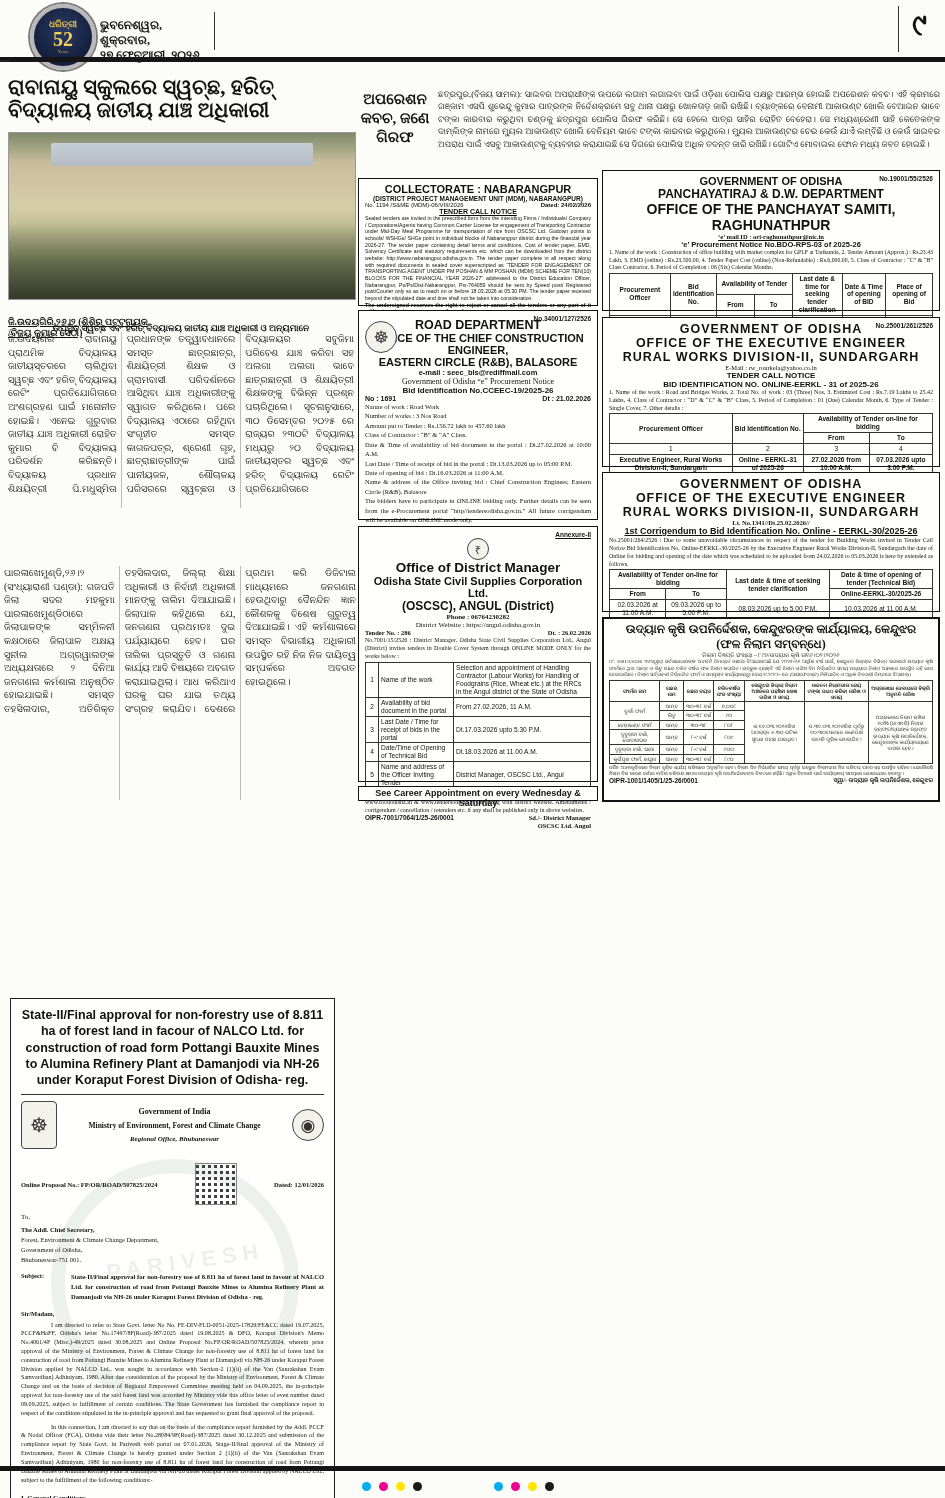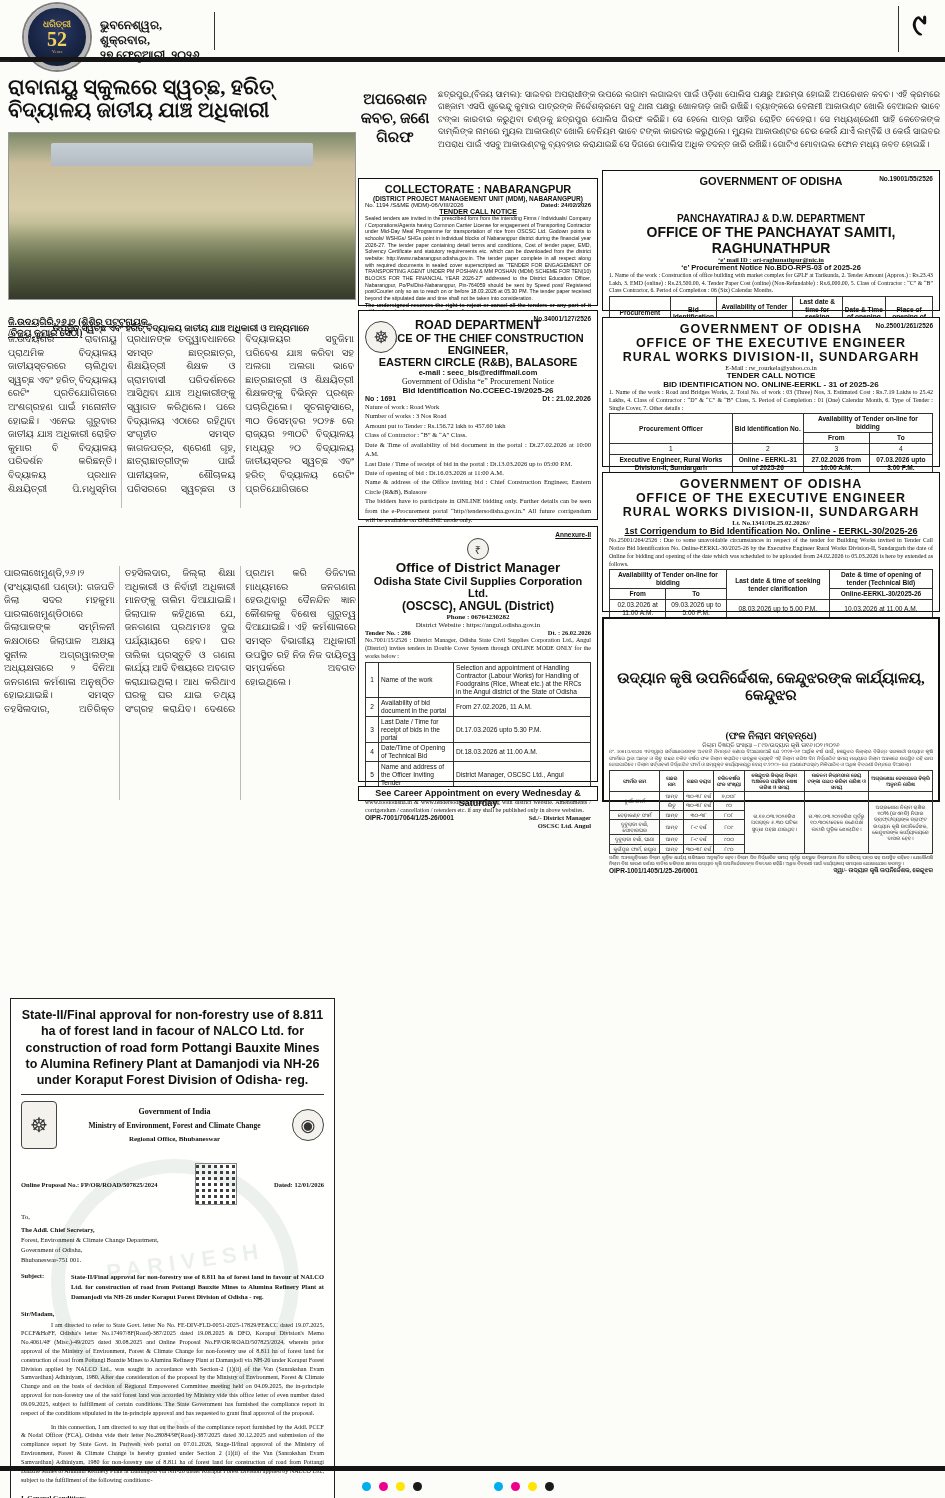--- a/index.html
+++ b/index.html
@@ -31,21 +31,21 @@
   .dateline{font-size:10px;font-weight:bold;text-decoration:underline;}
   .bodycols{column-count:3;column-gap:10px;column-rule:1px solid #bbb;
             font-size:9.6px;line-height:1.42;text-align:justify;}
   .op-head{font-size:15px;font-weight:bold;text-align:center;line-height:1.25;}
   .op-body{font-size:8.6px;line-height:1.45;text-align:justify;}
   
   .nbox{border:1.6px solid #111;background:#fffffd;box-sizing:border-box;padding:4px 6px;}
   .nbox2{border:2.4px solid #111;}
   .c{text-align:center;}
   .b{font-weight:bold;}
-  .sans{font-family:"Liberation Sans",sans-serif;} .t13{font-size:12.5px;} .t11{font-size:11px;} .t10{font-size:10px;margin-top:26px;}
+  .sans{font-family:"Liberation Sans",sans-serif;} .t13{font-size:12.5px;} .t11{font-size:11px;} .t10{font-size:12px;}
   .t9{font-size:9px;} .t8{font-size:8px;} .t75{font-size:7.5px;} .t7{font-size:7px;} .t65{font-size:6.5px;} .t6{font-size:6px;}
   .just{text-align:justify;}
   .u{text-decoration:underline;}
   .row{display:flex;justify-content:space-between;}
   table.nt{border-collapse:collapse;width:100%;}
   table.nt td,table.nt th{border:1px solid #333;padding:1px 2px;font-size:6.6px;line-height:1.2;
       font-family:"Liberation Sans",sans-serif;vertical-align:middle;text-align:center;}
   .corner-no{font-size:6.5px;font-weight:bold;text-align:right;font-family:"Liberation Sans",sans-serif;}
   .sig{font-size:7.5px;font-weight:bold;text-align:right;line-height:1.25;}
   .oipr{font-size:6.5px;font-weight:bold;font-family:"Liberation Sans",sans-serif;}
@@ -63,21 +63,21 @@
   .wm{position:absolute;opacity:.08;pointer-events:none;font-family:"Liberation Sans",sans-serif;
       font-weight:bold;color:#1a4d2e;}
   .wm-circle{border:14px solid #1a4d2e;border-radius:50%;}
   .regdot{width:9px;height:9px;border-radius:50%;display:inline-block;margin:0 2px;}
 </style>
 </head>
 <body>
 
 <div class="page">
 
-  <div class="abs" style="left:24px;top:4px;">
+  <div class="abs" style="left:30px;top:4px;">
     <div class="logo-badge">
       <div class="t">ଧରିତ୍ରୀ</div>
       <div class="y">52</div>
       <div class="s">Years</div>
     </div>
   </div>
   <div class="abs mast-date" style="left:100px;top:18px;width:110px;">
     <div>ଭୁବନେଶ୍ୱର, ଶୁକ୍ରବାର,</div>
     <div>୨୭ ଫେବୃଆରୀ, ୨୦୨୬</div>
   </div>
@@ -325,21 +325,21 @@
     <div class="row">
       <span class="oipr">OIPR-25001/25193/1/25-26/0032</span>
       <span class="sig sans" style="font-size:7px;">
         <span>Sd./- Executive Engineer</span><br>
         <span>RW Division-II, Sundargarh</span>
       </span>
     </div>
   </div>
 
   <div class="abs nbox nbox2" style="left:602px;top:617px;width:338px;height:185px;padding:3px 5px;">
-    <div class="c b" style="font-size:15px;margin-top:48px;">ଉଦ୍ୟାନ କୃଷି ଉପନିର୍ଦ୍ଦେଶକ, କେନ୍ଦୁଝରଙ୍କ କାର୍ଯ୍ୟାଳୟ, କେନ୍ଦୁଝର</div>
+    <div class="c b" style="font-size:12px;">ଉଦ୍ୟାନ କୃଷି ଉପନିର୍ଦ୍ଦେଶକ, କେନ୍ଦୁଝରଙ୍କ କାର୍ଯ୍ୟାଳୟ, କେନ୍ଦୁଝର</div>
     <div class="c b t10">(ଫଳ ନିଲାମ ସମ୍ବନ୍ଧେ)</div>
     <div class="c t6">ନିଲାମ ବିଜ୍ଞପ୍ତି ସଂଖ୍ୟା – ୮୯୭/ଉଦ୍ୟାନ କୃଷି ତା୧୬।୦୨।୨୦୨୬</div>
     <div class="just" style="font-size:5px;line-height:1.3;">ନଂ. 1001/3/0526 ଏତଦ୍ୱାରା ସର୍ବସାଧାରଣଙ୍କ ଅବଗତି ନିମନ୍ତେ ଜଣାଇ ଦିଆଯାଉଅଛି ଯେ ୨୦୨୫-୨୬ ଆର୍ଥିକ ବର୍ଷ ପାଇଁ, କେନ୍ଦୁଝର ଜିଲ୍ଲାର ବିଭିନ୍ନ ସରକାରୀ ଉଦ୍ୟାନ କୃଷି ଫାର୍ମରେ ଥିବା ଆମ୍ବ ଓ ଲିଚୁ ଗଛର ଚଳିତ ବର୍ଷର ଫଳ ନିଲାମ କରାଯିବ। ଇଚ୍ଛୁକ ବ୍ୟକ୍ତି ଏହି ନିଲାମ ତାରିଖ ଦିନ ନିର୍ଦ୍ଧାରିତ ସମୟ ମଧ୍ୟରେ ନିଲାମ ଅଞ୍ଚଳରେ ଉପସ୍ଥିତ ରହି ଭାଗ ନେଇପାରିବେ। ନିଲାମ ସର୍ତ୍ତାବଳୀ ନିର୍ଦ୍ଧାରିତ ଫାର୍ମ ଓ ସମ୍ପୃକ୍ତ କାର୍ଯ୍ୟାଳୟରୁ ଦେୟ ଟ.୨୦୦/- ରେ (ଅଣଫେରସ୍ତ) ମିଳିପାରିବ ଓ ଅଧିକ ବିବରଣୀ ନିମ୍ନରେ ଦିଆଗଲା।</div>
     <table class="nt" style="margin-top:1px;">
       <tbody>
           <tr>
         <th style="width:15%;font-size:5.2px;">ଫାର୍ମର ନାମ</th>
         <th style="width:7%;font-size:5.2px;">ଗଛର ନାମ</th>
         <th style="width:9%;font-size:5.2px;">ଗଛର ବୟସ</th>
         <th style="width:9%;font-size:5.2px;">ଚଳିତବର୍ଷର ଫଳ ସଂଖ୍ୟା</th>
@@ -398,21 +398,21 @@
     <div class="wm wm-circle" style="left:40px;top:160px;width:220px;height:220px;"></div>
     <div class="wm" style="left:95px;top:250px;font-size:22px;letter-spacing:6px;transform:rotate(-8deg);">PARIVESH</div>
     <div class="wm" style="left:100px;top:430px;font-size:14px;transform:rotate(-25deg);">e-KYC&nbsp;&nbsp;&nbsp;CAF</div>
     <div class="doc-title">State-II/Final approval for non-forestry use of 8.811 ha of forest land in facour of NALCO Ltd. for construction of road form Pottangi Bauxite Mines to Alumina Refinery Plant at Damanjodi via NH-26 under Koraput Forest Division of Odisha- reg.</div>
     <hr style="border:none;border-top:1px solid #333;margin:6px 0;">
     <div style="display:flex;align-items:center;justify-content:space-between;">
       <div class="emblem" style="width:34px;height:46px;border-radius:4px;font-size:20px;">☸</div>
       <div class="c" style="flex:1;">
         <div class="b t8">Government of India</div>
         <div class="b t75" style="margin-top:5px;">Ministry of Environment, Forest and Climate Change</div>
-        <div class="b t7" style="margin-top:5px;">Regional Office, Bhubaneswar</div>
+        <div class="b t7" style="margin-top:5px;font-style:italic;">Regional Office, Bhubaneswar</div>
       </div>
       <div class="emblem" style="width:30px;height:30px;">◉</div>
     </div>
     <div style="display:flex;align-items:center;justify-content:space-between;margin-top:14px;">
       <div class="b t65">Online Proposal No.: FP/OR/ROAD/507825/2024</div>
       <div class="qr"></div>
       <div class="b t65">Dated: 12/01/2026</div>
     </div>
     <div class="t7" style="margin-top:8px;">To,</div>
     <div class="t65" style="margin-top:4px;line-height:1.5;">

